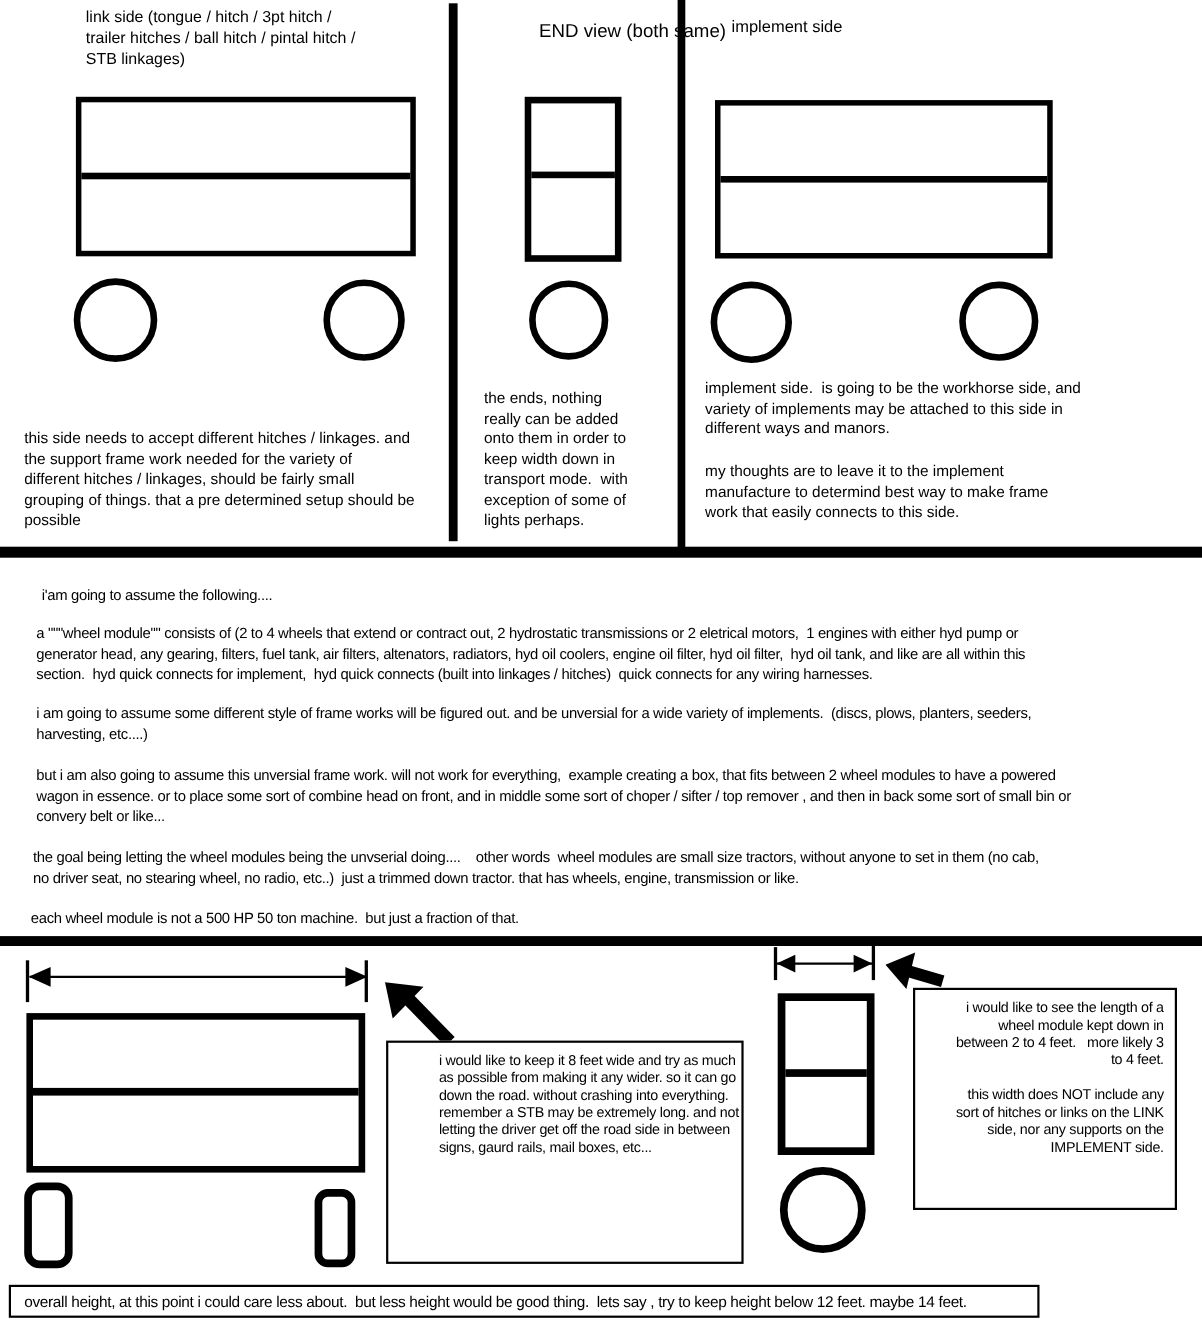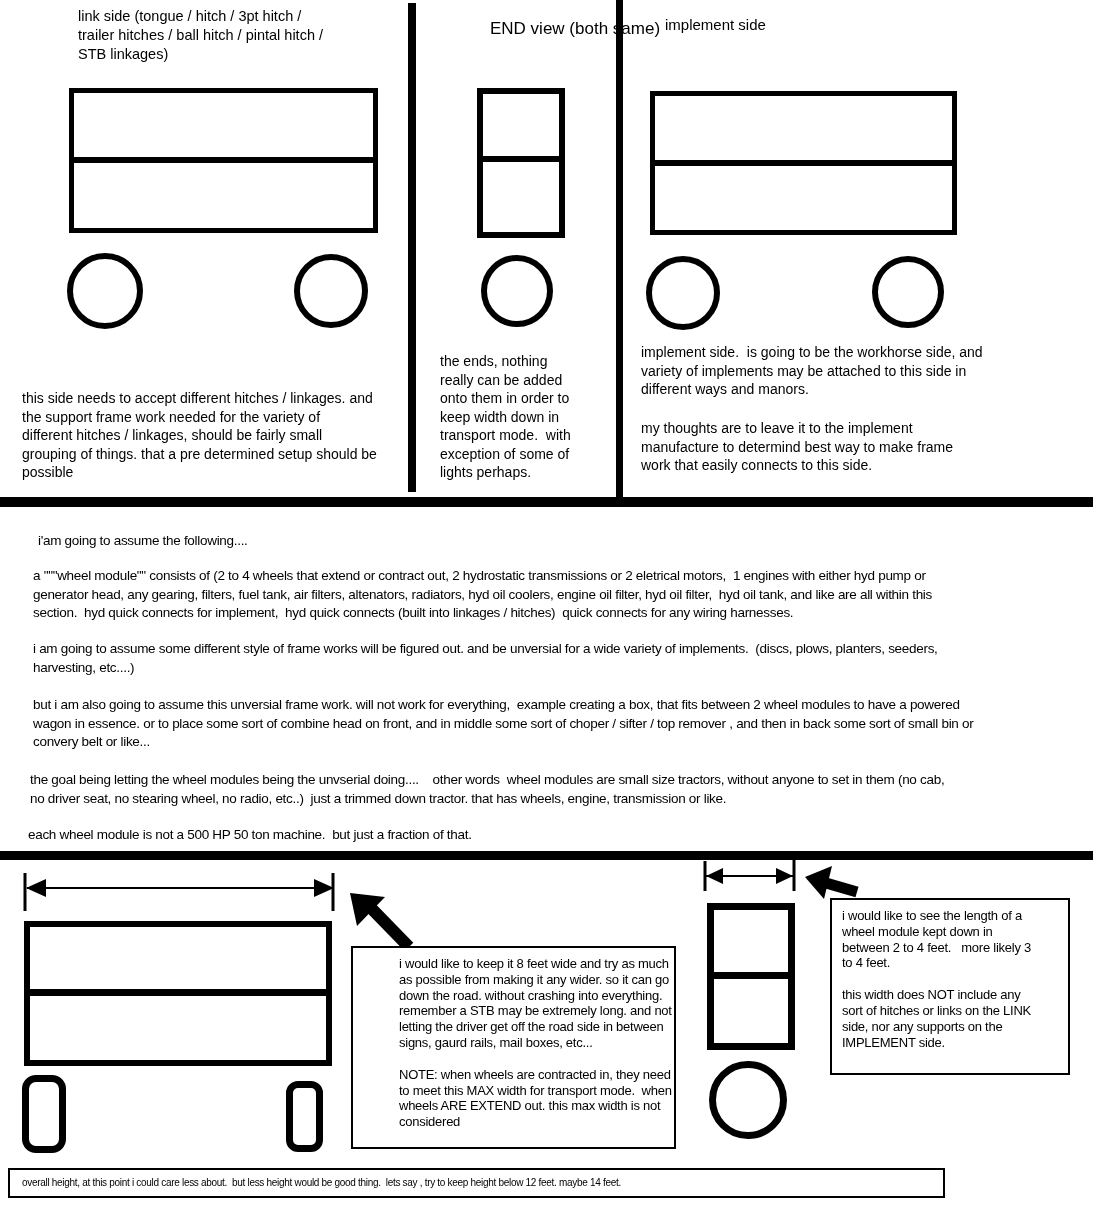--- a/index.html
+++ b/index.html
@@ -55,23 +55,23 @@
 
   
   #module-top-rect{left:24px;top:921px;width:308px;height:145px;border-width:6px;}
   #module-top-rect .hdiv{top:62px;height:7px;}
   #tire-left{left:22px;top:1075px;width:44px;height:78px;border:7px solid #000;border-radius:14px;box-sizing:border-box;}
   #tire-right{left:286px;top:1081px;width:37px;height:71px;border:7px solid #000;border-radius:12px;box-sizing:border-box;}
   #module-end-rect{left:707px;top:903px;width:88px;height:147px;border-width:7px;}
   #module-end-rect .hdiv{top:62px;height:7px;}
   #module-end-wheel{left:709px;top:1061px;width:78px;height:78px;border-width:7px;}
   #width-note-box{left:351px;top:946px;width:325px;height:203px;padding-left:46px;}
-  #length-note-box{left:830px;top:898px;width:240px;height:177px;}
+  #length-note-box{left:830px;top:898px;width:240px;height:202px;text-align:right;}
   #height-note-box{left:8px;top:1168px;width:937px;height:30px;padding:0 12px;}
-  #height-note-box .hline{font-size:10px;line-height:26px;letter-spacing:-0.3px;white-space:pre;}
+  #height-note-box .hline{font-size:14px;line-height:26px;letter-spacing:-0.3px;white-space:pre;}
   #arrow-layer{left:0;top:0;pointer-events:none;}
 </style>
 </head>
 <body>
 
 <div id="canvas">
 
   <div id="link-title" class="txt">link side (tongue / hitch / 3pt hitch /
 trailer hitches / ball hitch / pintal hitch /
 STB linkages)</div>
@@ -167,24 +167,20 @@
     </g>
   </svg>
 
   <div id="width-note-box" class="notebox">
     <p>i would like to keep it 8 feet wide and try as much
 as possible from making it any wider. so it can go
 down the road. without crashing into everything.
 remember a STB may be extremely long. and not
 letting the driver get off the road side in between
 signs, gaurd rails, mail boxes, etc...</p>
-    <p>NOTE: when wheels are contracted in, they need
-to meet this MAX width for transport mode.  when
-wheels ARE EXTEND out. this max width is not
-considered</p>
   </div>
   <div id="length-note-box" class="notebox">
     <p>i would like to see the length of a
 wheel module kept down in
 between 2 to 4 feet.   more likely 3
 to 4 feet.</p>
     <p>this width does NOT include any
 sort of hitches or links on the LINK
 side, nor any supports on the
 IMPLEMENT side.</p>

